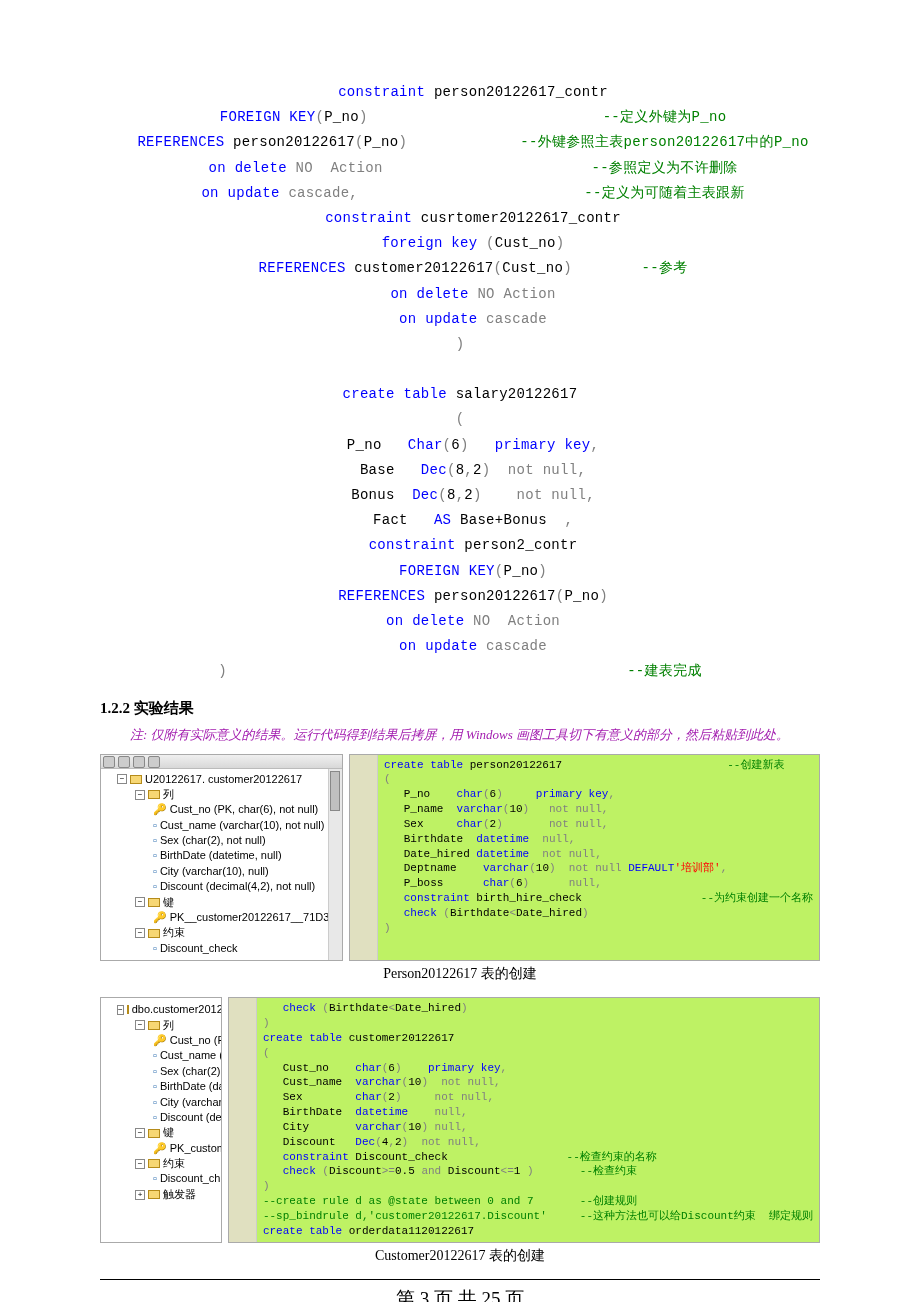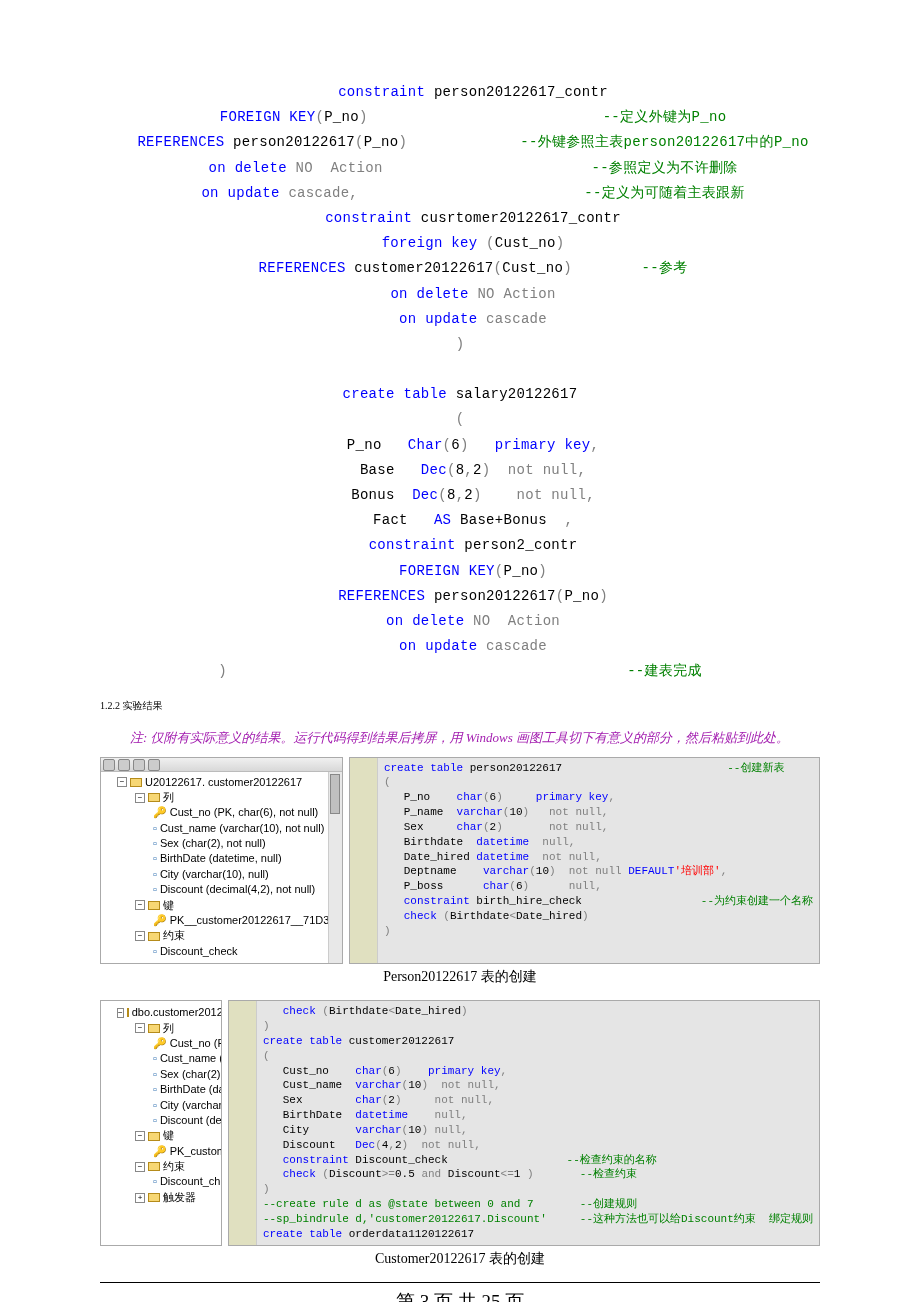--- a/index.html
+++ b/index.html
@@ -18,24 +18,24 @@
     line-height: 1.8;
     white-space: pre;
     letter-spacing: 0.3px;
     text-align: center;
   }
   .kw-blue { color: #0000ff; }
   .kw-gray { color: #808080; }
   .kw-green { color: #008000; }
   .section-heading {
     font-family: "SimSun", serif;
-    font-weight: normal;
-    font-size: 10px;
+    font-weight: bold;
+    font-size: 15px;
     margin-top: 14px;
-    margin-bottom: 16px;
+    margin-bottom: 8px;
   }
   .note-red {
     color: #a21caf;
     font-family: "SimSun", serif;
     font-size: 13px;
     margin-bottom: 10px;
     padding-left: 30px;
     font-style: italic;
   }
   .screenshot-row {
@@ -68,21 +68,21 @@
     padding:1px 2px;
   }
   .toolbar span { width:12px;height:12px;background:#ccc;border:1px solid #888;border-radius:2px;}
   .box-icon { display:inline-block;width:10px;height:10px;border:1px solid #888;font-size:8px;line-height:8px;text-align:center;}
   .folder { display:inline-block;width:12px;height:9px;background:#f7d774;border:1px solid #b58b1a;}
   .key { color:#d6a400; }
   .col { color:#3a77b5; }
   .code-panel {
     flex: 1;
     border: 1px solid #aaa;
-    background: #e5e5e5;
+    background: #bef264;
     font-family: Consolas, "Courier New", monospace;
     font-size: 11px;
     line-height: 1.35;
     display: flex;
   }
   .gutter {
     width: 28px;
     background: #f0f0e4;
     border-right: 1px solid #ccc;
     display:flex;flex-direction:column;

